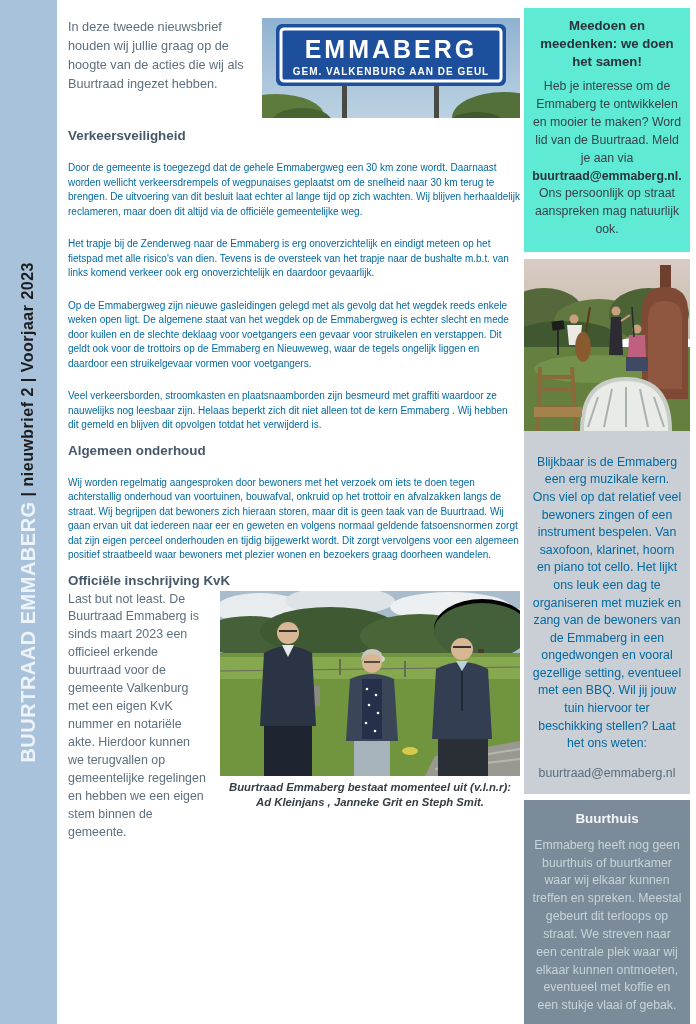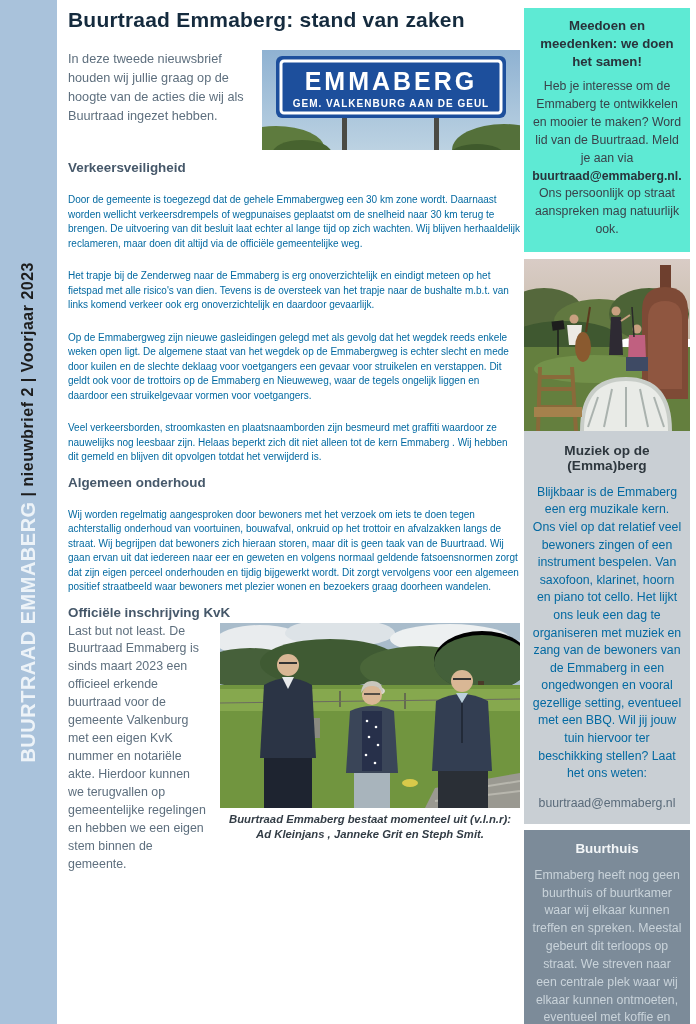--- a/index.html
+++ b/index.html
@@ -51,21 +51,20 @@
 
   <div class="sidebar">
     <div class="vtext">
       <span class="brand">BUURTRAAD EMMABERG</span>
       <span> </span>
       <span class="issue">| nieuwbrief 2 | Voorjaar 2023</span>
     </div>
   </div>
 
   <div class="main">
-    <h1 class="title">Buurtraad Emmaberg: stand van zaken</h1>
 
     <div class="intro-row">
       <p class="intro">In deze tweede nieuwsbrief houden wij jullie graag op de hoogte van de acties die wij als Buurtraad ingezet hebben.</p>
 
       <svg class="sign-svg" viewBox="0 0 258 100">
         <defs>
           <linearGradient id="sky" x1="0" y1="0" x2="0" y2="1">
             <stop offset="0" stop-color="#8FB2D2"></stop>
               <stop offset="1" stop-color="#BCD2E2"></stop>
           </linearGradient>
@@ -217,21 +216,20 @@
         <line x1="16" y1="108" x2="14" y2="172"></line>
         <line x1="48" y1="108" x2="52" y2="172"></line>
         <line x1="15" y1="118" x2="50" y2="118"></line>
         <line x1="15" y1="130" x2="50" y2="130"></line>
         <line x1="14" y1="148" x2="52" y2="148"></line>
       </g>
       <rect x="10" y="148" width="48" height="10" fill="#A5814C"></rect>
     </svg>
 
     <div class="box box-music">
-      <h3 class="box-h">Muziek op de (Emma)berg</h3>
       <p class="box-p">Blijkbaar is de Emmaberg een erg muzikale kern. Ons viel op dat relatief veel bewoners zingen of een instrument bespelen. Van saxofoon, klarinet, hoorn en piano tot cello. Het lijkt ons leuk een dag te organiseren met muziek en zang van de bewoners van de Emmaberg in een ongedwongen en vooral gezellige setting, eventueel met een BBQ.  Wil jij jouw tuin hiervoor ter beschikking stellen? Laat het ons weten:</p>
       <span class="email">buurtraad@emmaberg.nl</span>
     </div>
 
     <div class="box box-buurthuis">
       <h3 class="box-h">Buurthuis</h3>
       <p class="box-p">Emmaberg heeft nog geen buurthuis of buurtkamer waar wij elkaar kunnen treffen en spreken. Meestal gebeurt dit terloops op straat. We  streven naar een centrale plek waar wij elkaar kunnen ontmoeten, eventueel met koffie en een stukje vlaai of gebak.</p>
     </div>
 
   </div>

